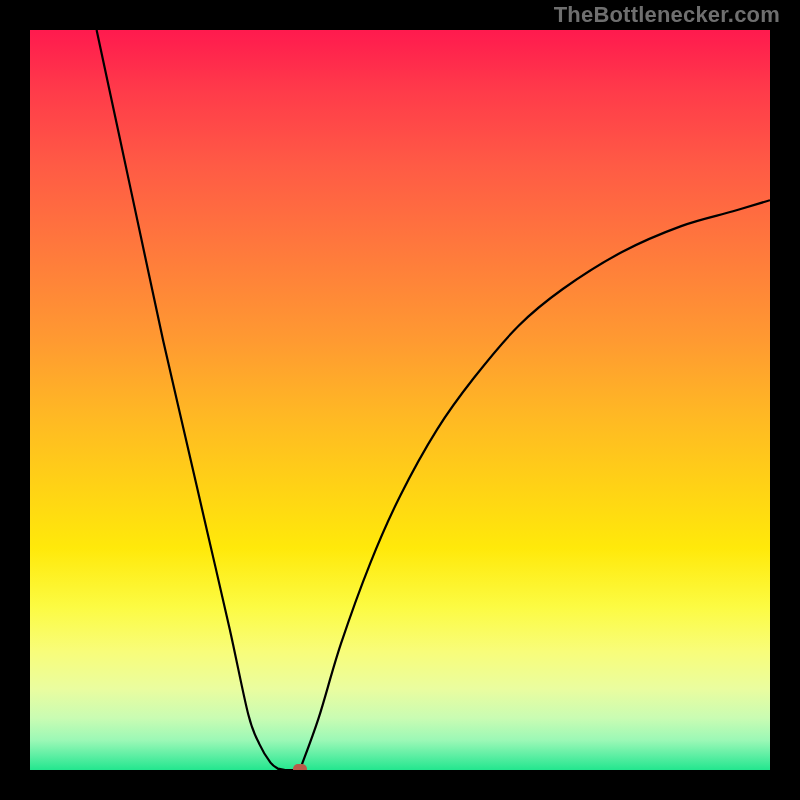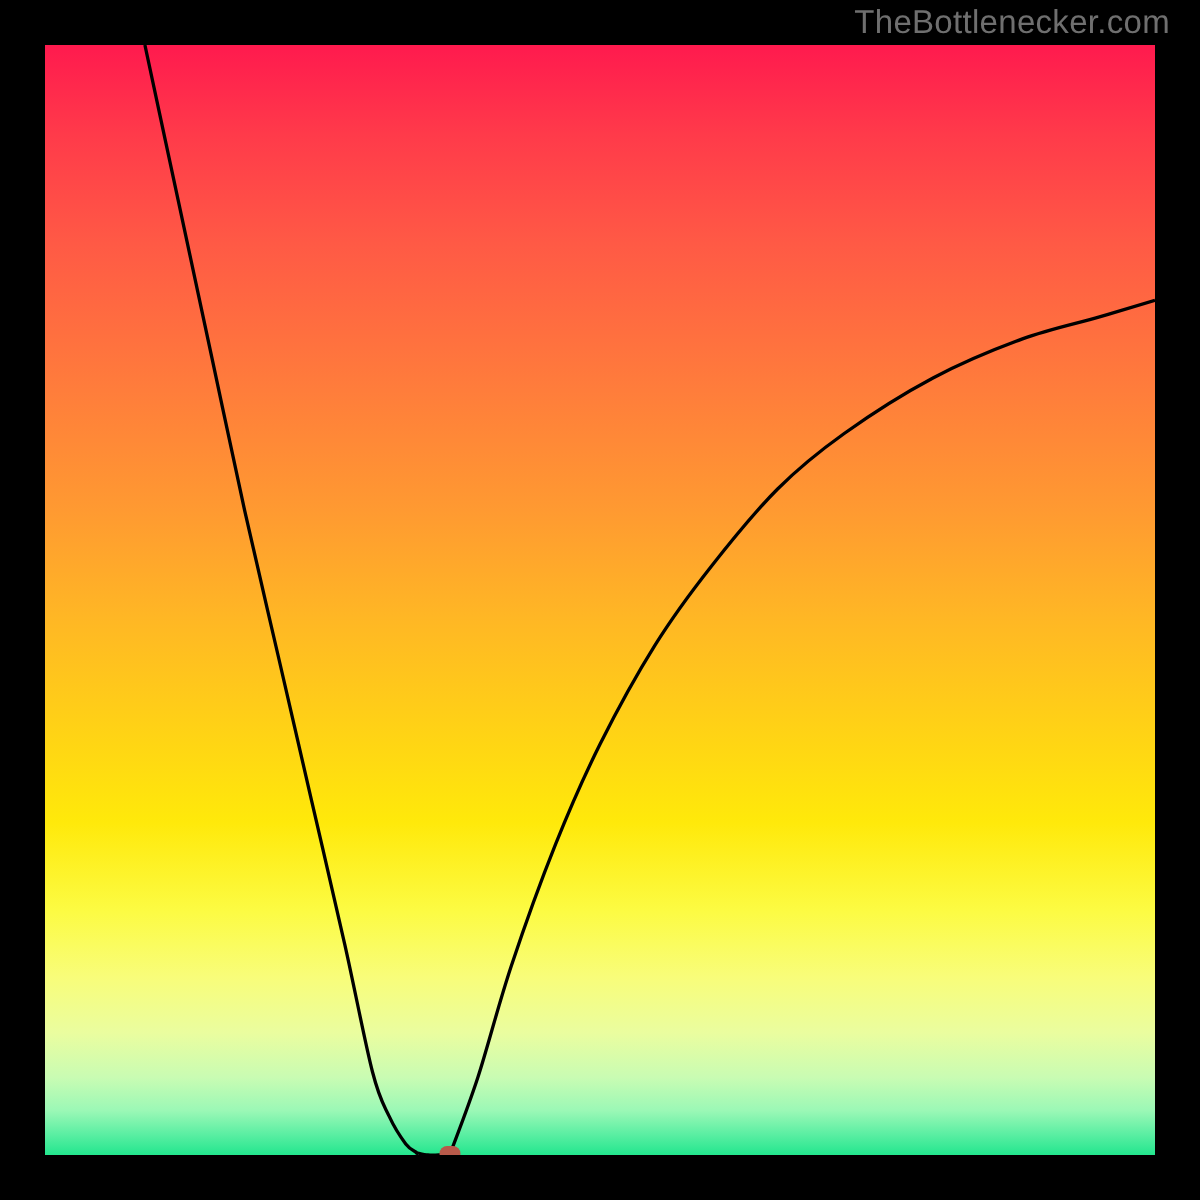--- a/index.html
+++ b/index.html
@@ -18,21 +18,21 @@
     width: 800px;
     height: 800px;
     background: #000;
   }
   .watermark {
     position: absolute;
     top: 2px;
     right: 20px;
     color: #6f6f6f;
     font-size: 22px;
-    font-weight: 400;
+    font-weight: 700;
     letter-spacing: 0.2px;
   }
   .plot {
     position: absolute;
     left: 30px;
     top: 30px;
     width: 740px;
     height: 740px;
     overflow: hidden;
   }

